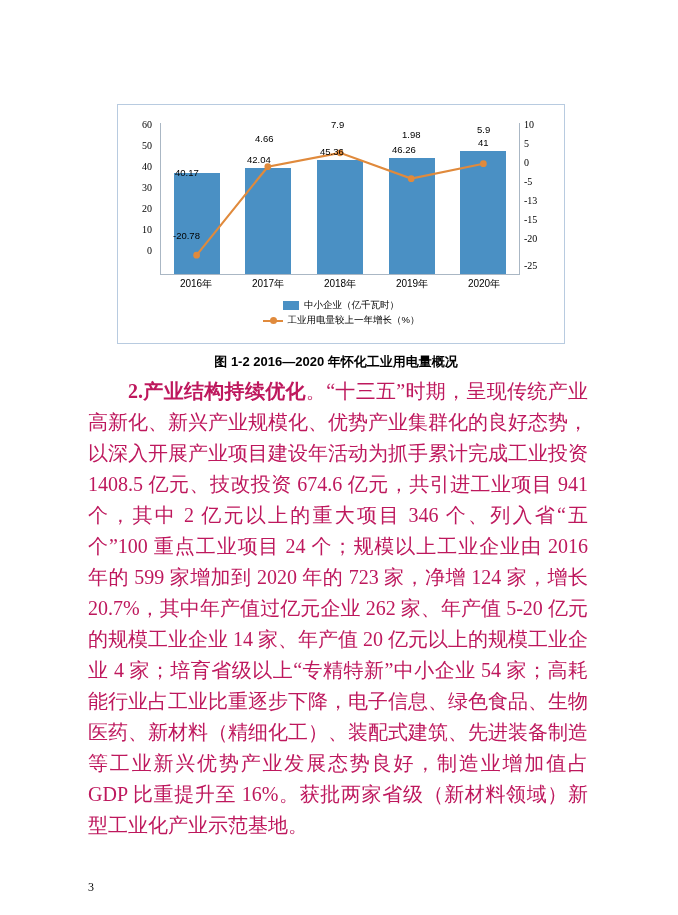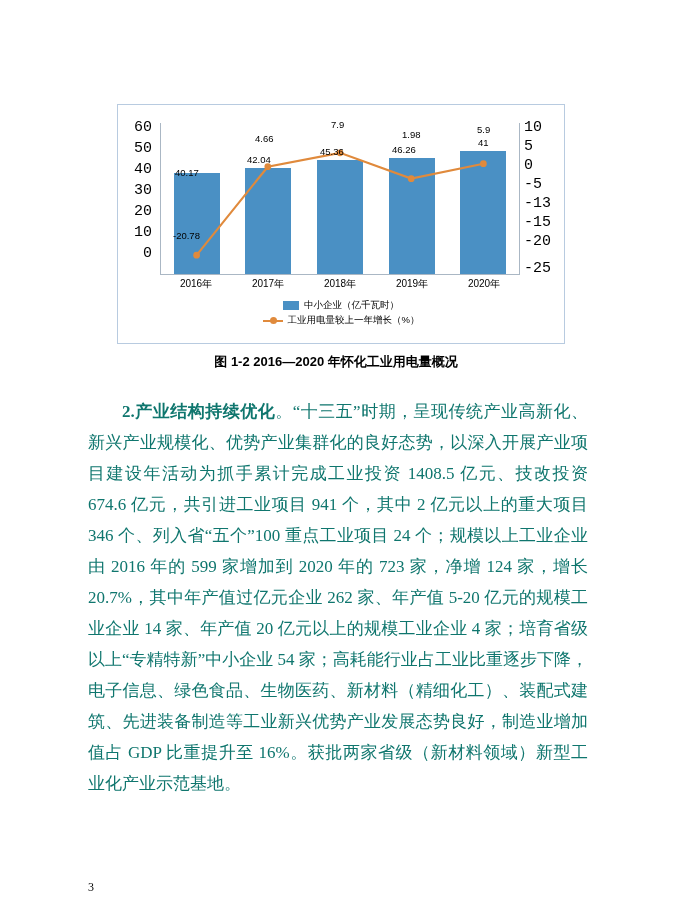--- a/index.html
+++ b/index.html
@@ -50,22 +50,22 @@
     top: 18px;
     right: 44px;
     height: 152px;
     border-left: 1px solid #aab7c4;
     border-bottom: 1px solid #aab7c4;
     border-right: 1px solid #aab7c4;
     box-sizing: border-box;
   }
   .axis-label {
     position: absolute;
-    font-family: Liberation Mono, monospace;
-    font-size: 15px;
+    font-family: Liberation Serif, serif;
+    font-size: 10px;
     color: #000;
     text-align: right;
     width: 34px;
   }
   .axis-label.right {
     text-align: left;
   }
   .bars {
     position: absolute;
     left: 0; right: 0; bottom: 0; top: 0;
@@ -167,25 +167,25 @@
     font-family: "Liberation Sans", sans-serif;
     font-size: 13px;
     font-weight: bold;
     color: #000;
   }
 
   
   .body-text {
     position: absolute;
     left: 88px;
-    top: 396px;
+    top: 376px;
     width: 500px;
-    font-size: 17px;
+    font-size: 20px;
     line-height: 31px;
-    color: #0f766e;
+    color: #be185d;
     text-align: justify;
     text-justify: inter-ideograph;
     text-indent: 2em;
   }
   .body-text b {
     font-weight: bold;
   }
 
   .page-number {
     position: absolute;

